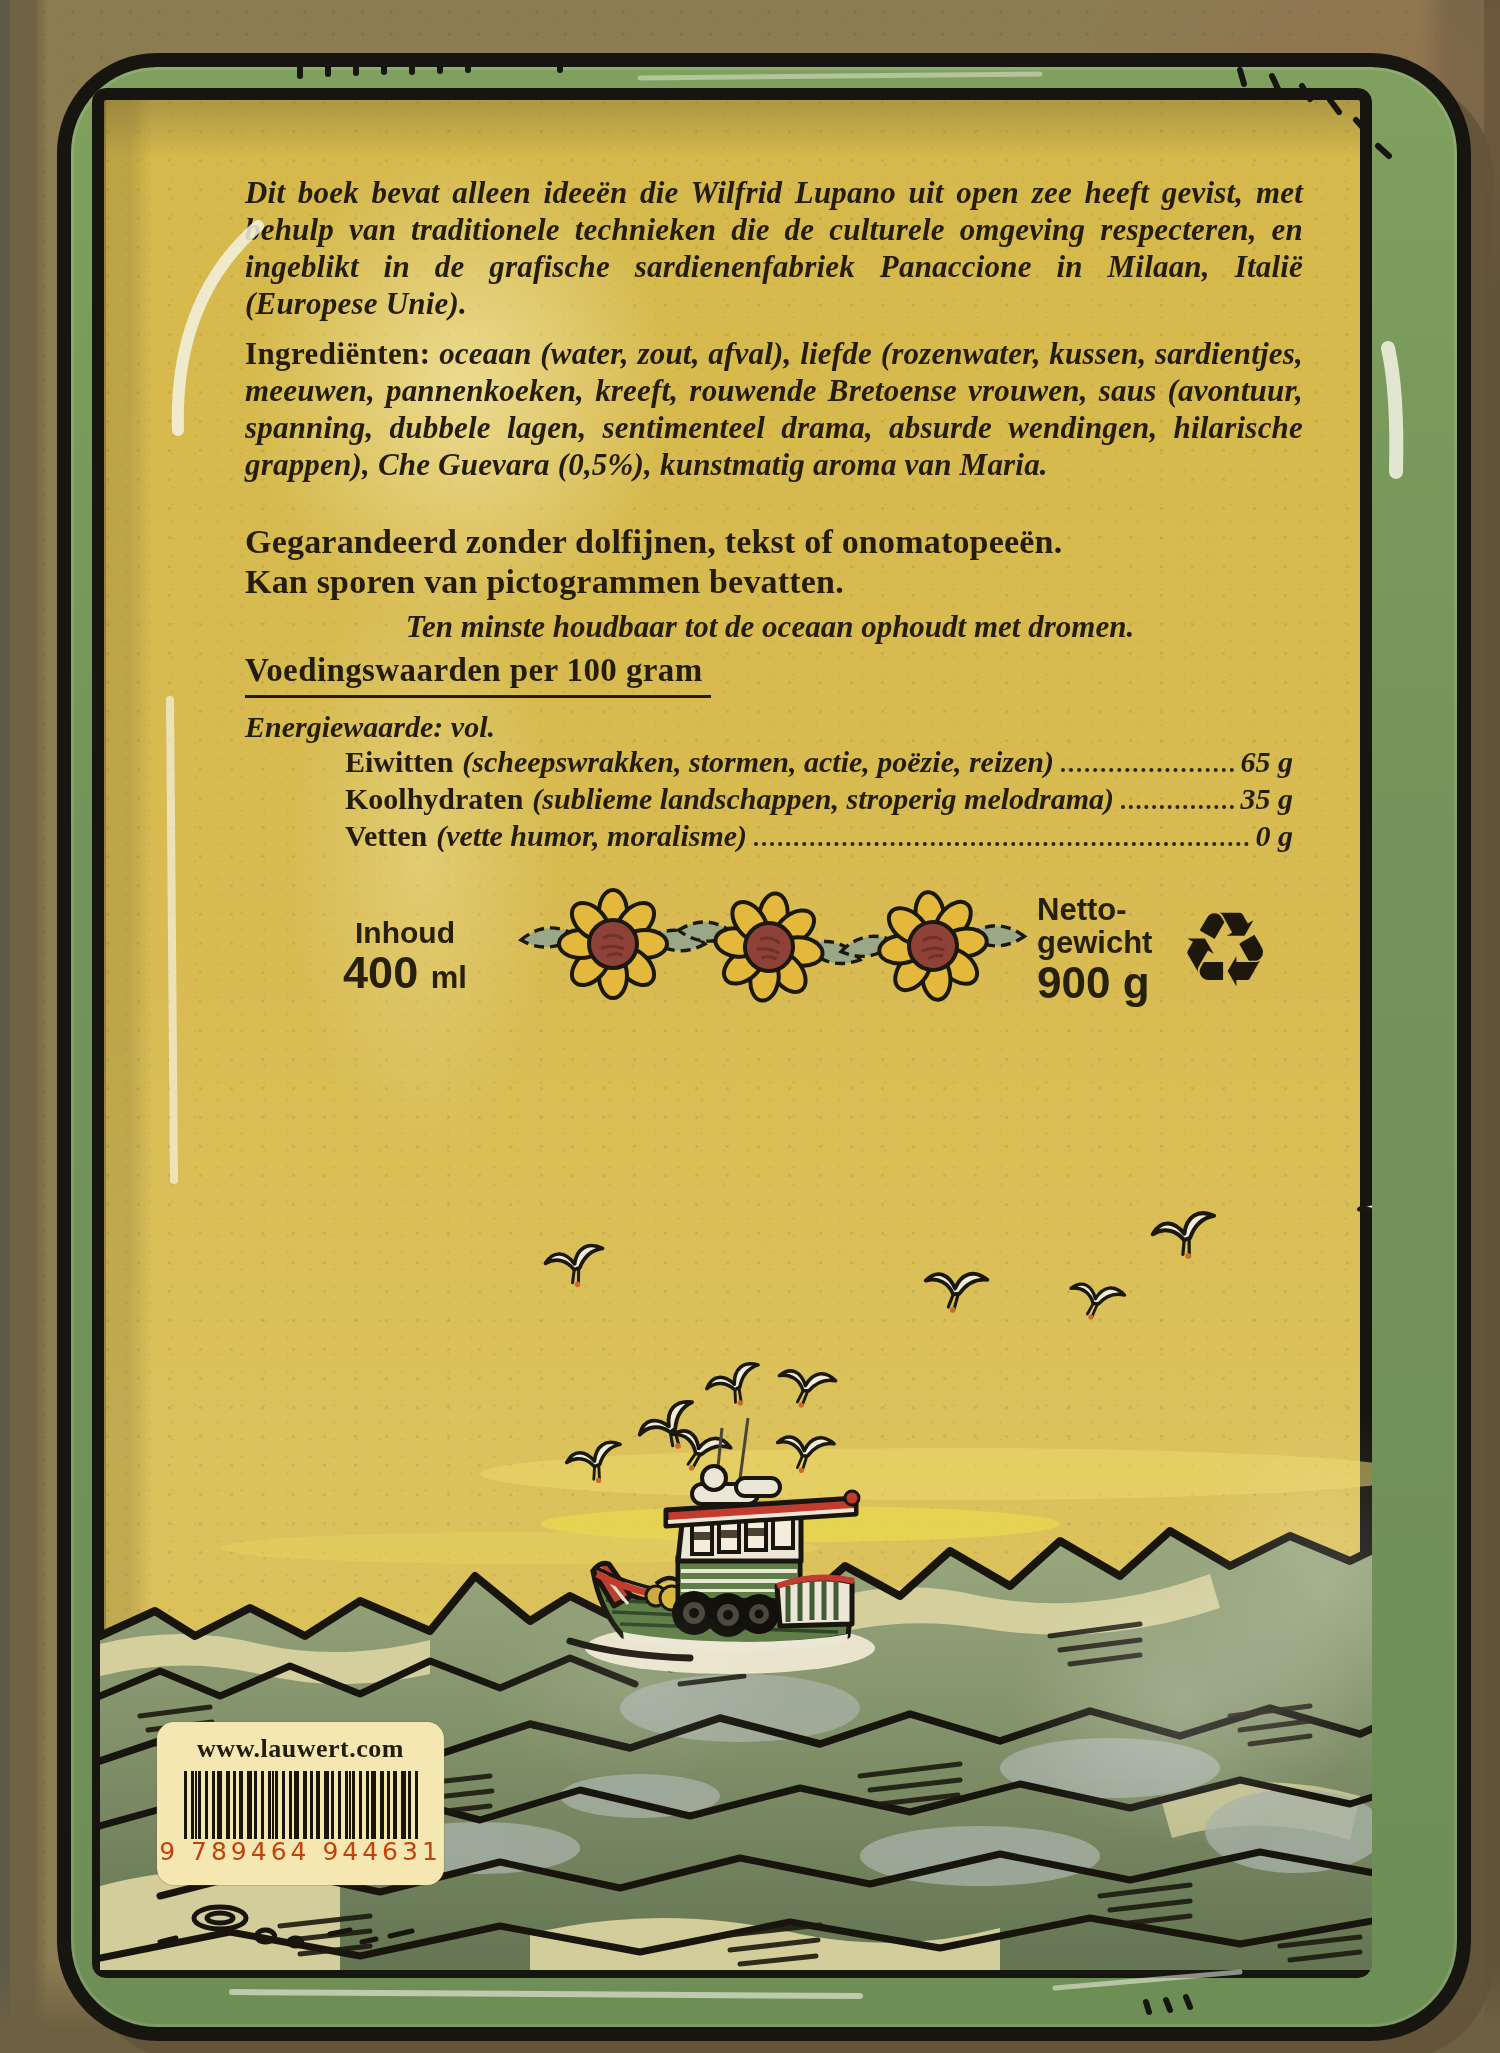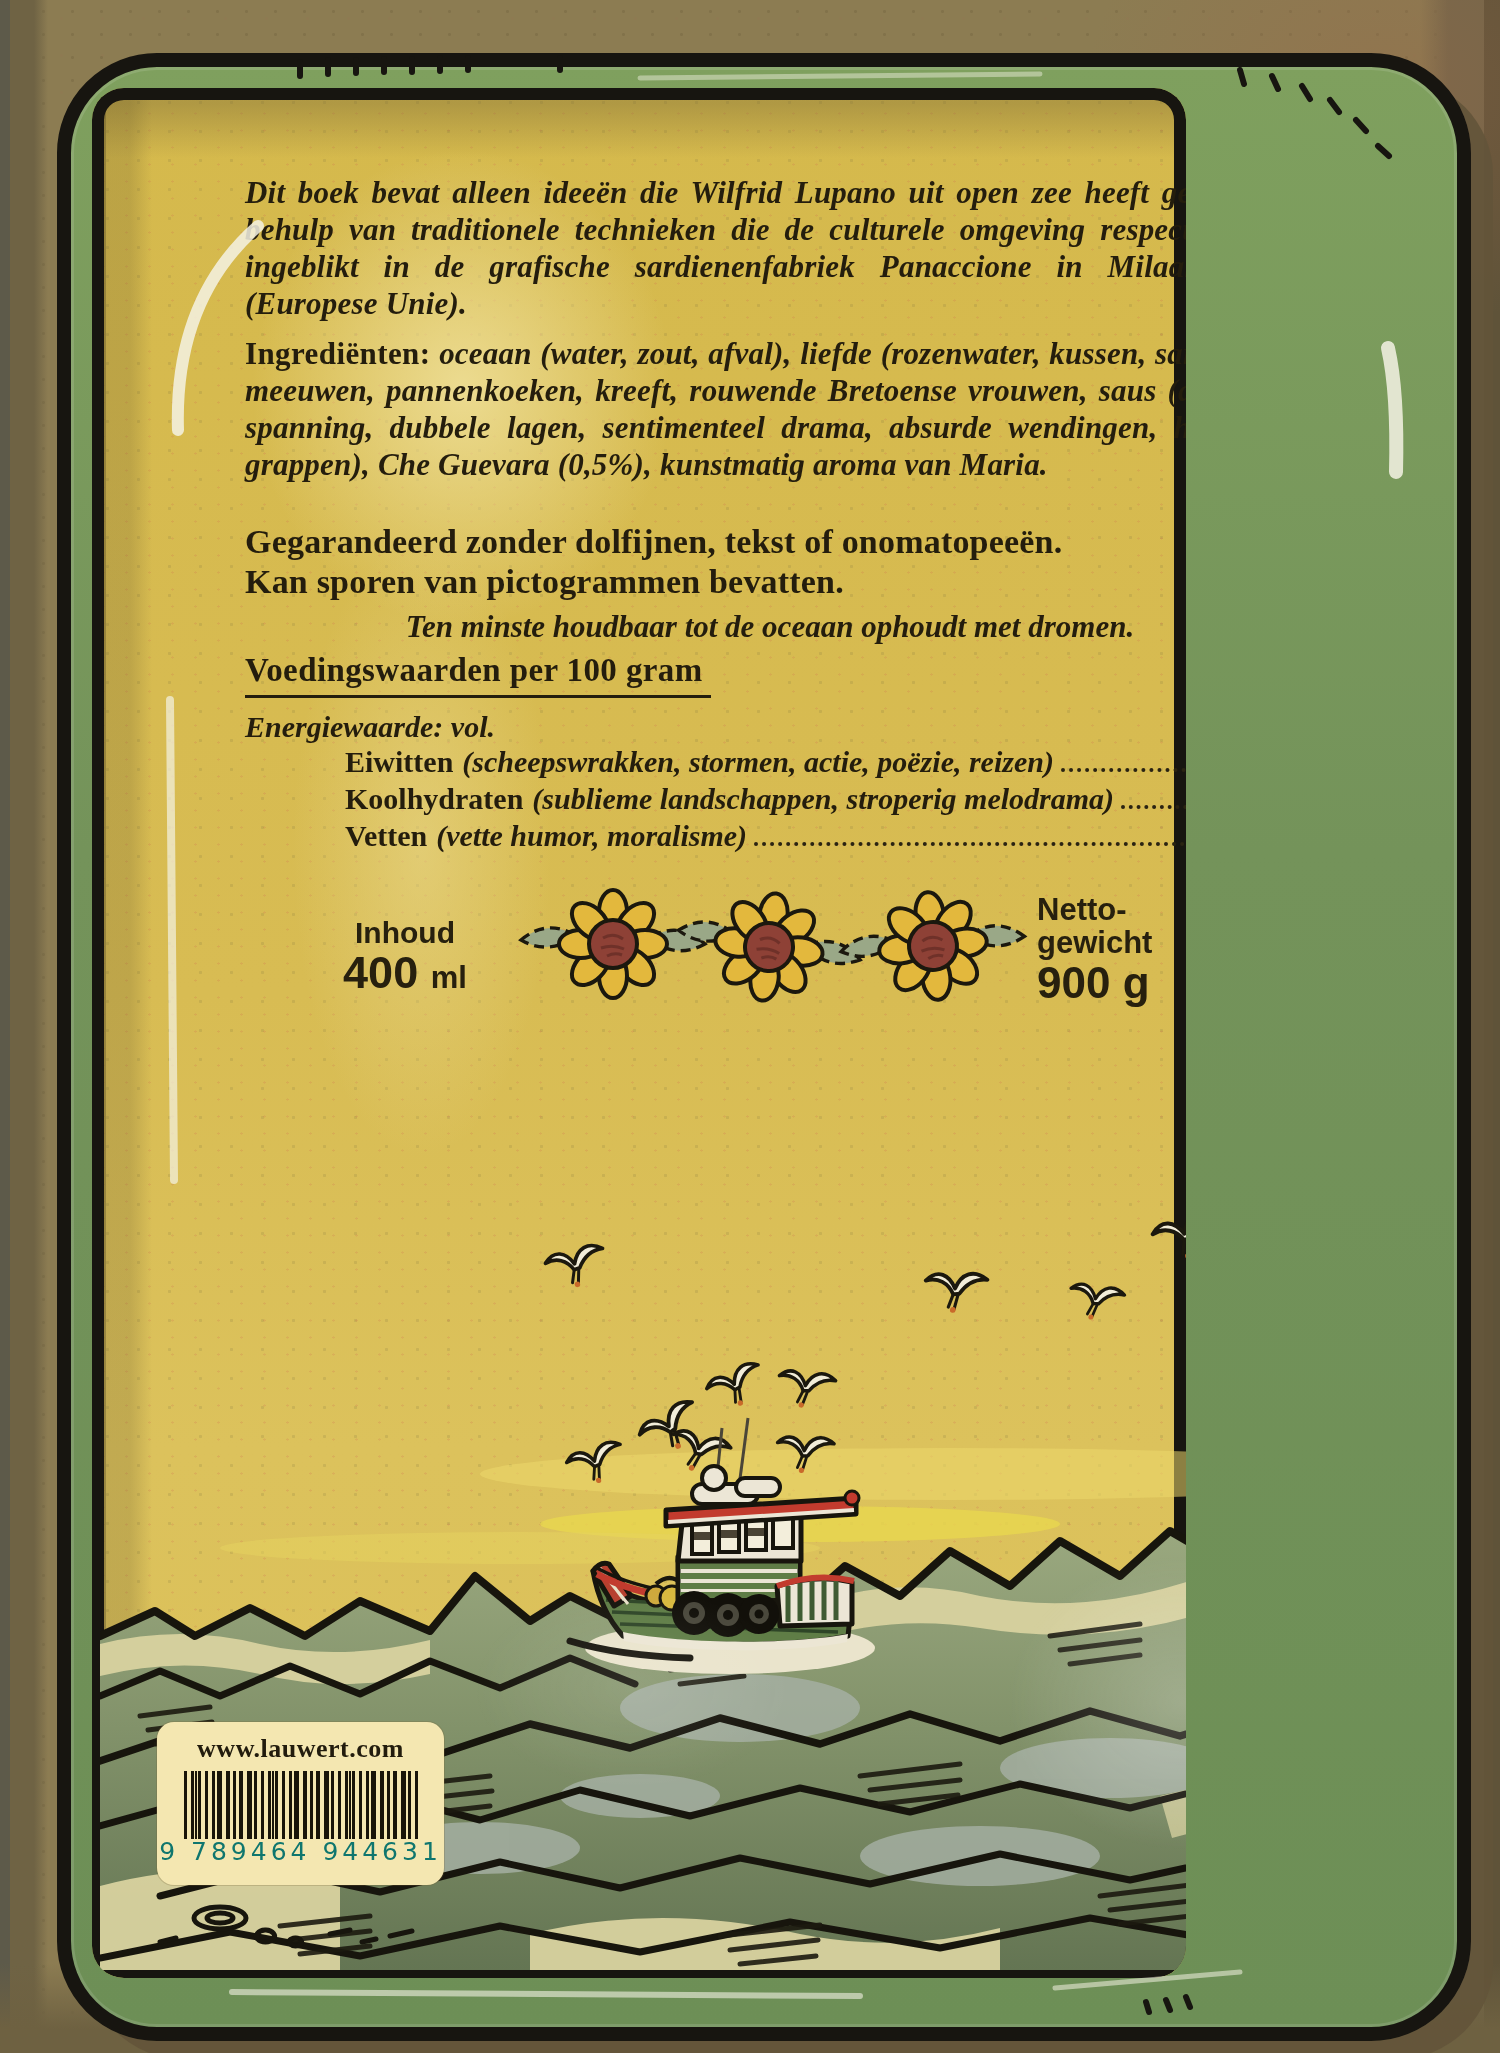--- a/index.html
+++ b/index.html
@@ -19,21 +19,21 @@
   .edge-bottom{position:absolute;left:0;right:0;bottom:0;height:90px;
       background:linear-gradient(0deg,#6e6141 0 24px,rgba(110,97,65,0) 90px);}
   .tinge-tr{position:absolute;right:0;top:0;width:520px;height:420px;
       background:radial-gradient(420px 330px at 78% 22%,rgba(153,103,72,.38),transparent 72%);}
 
   
   .rim{position:absolute;left:57px;top:53px;width:1386px;height:1960px;border-radius:100px;
        background:linear-gradient(180deg,#7fa05e,#74935a 40%,#6d8f56);
        border:14px solid #171510;
        box-shadow:26px 22px 0 -4px rgba(99,84,58,.9), inset 0 0 0 3px rgba(255,255,255,.12);}
-  .label{position:absolute;left:92px;top:88px;width:1094px;height:1890px;border-radius:32px;
+  .label{position:absolute;left:92px;top:88px;width:1280px;height:1890px;border-radius:14px;
        overflow:hidden;
        box-shadow:inset 0 0 0 12px #171510;
        background-image:
          linear-gradient(90deg,rgba(98,85,42,.55) 0 14px,rgba(98,85,42,.22) 14px 38px,rgba(98,85,42,0) 60px),
          linear-gradient(180deg,rgba(120,104,55,.4) 0 16px,rgba(120,104,55,0) 70px),
          radial-gradient(300px 340px at 370px 300px,rgba(240,225,156,.85),transparent 70%),
          radial-gradient(180px 430px at 330px 760px,rgba(236,220,148,.5),transparent 72%),
          radial-gradient(rgba(206,104,79,.20) 1.2px,transparent 1.7px),
          radial-gradient(rgba(122,112,60,.18) 1.4px,transparent 2px),
          linear-gradient(180deg,#d5b94c 0%,#d8bc53 48%,#dcc25c 72%,#dbc058 100%);
@@ -70,21 +70,21 @@
 
   
   .bc-panel{position:absolute;left:65px;top:1634px;width:287px;height:163px;z-index:6;
             background:#f4e7b1;border-radius:17px;box-shadow:0 0 0 1px rgba(120,100,50,.25);
             display:flex;flex-direction:column;align-items:center;padding-top:12px;box-sizing:border-box;}
   .bc-site{font-size:26px;font-weight:bold;letter-spacing:.5px;color:#221c0d;}
   .bc-bars{width:234px;height:68px;margin-top:7px;
            background-image:
              repeating-linear-gradient(90deg,#191509 0 3px,transparent 3px 7px),
              repeating-linear-gradient(90deg,#191509 0 2px,transparent 2px 11px);}
-  .bc-num{font-family:"DejaVu Sans",sans-serif;font-size:25px;color:#0f766e;
+  .bc-num{font-family:"DejaVu Sans",sans-serif;font-size:25px;color:#c2410c;
           letter-spacing:4px;margin-top:-2px;}
 
   .glare{position:absolute;inset:0;z-index:5;pointer-events:none;background-image:
      radial-gradient(250px 210px at 1090px 1615px,rgba(255,255,255,.22),transparent 70%),
      radial-gradient(190px 260px at 1230px 1500px,rgba(255,255,255,.17),transparent 72%),
      radial-gradient(220px 140px at 540px 1600px,rgba(255,255,255,.10),transparent 72%);}
 
   .illus{position:absolute;left:8px;top:8px;z-index:1;}
   .frame-detail{position:absolute;inset:0;z-index:4;pointer-events:none;}
 </style>

